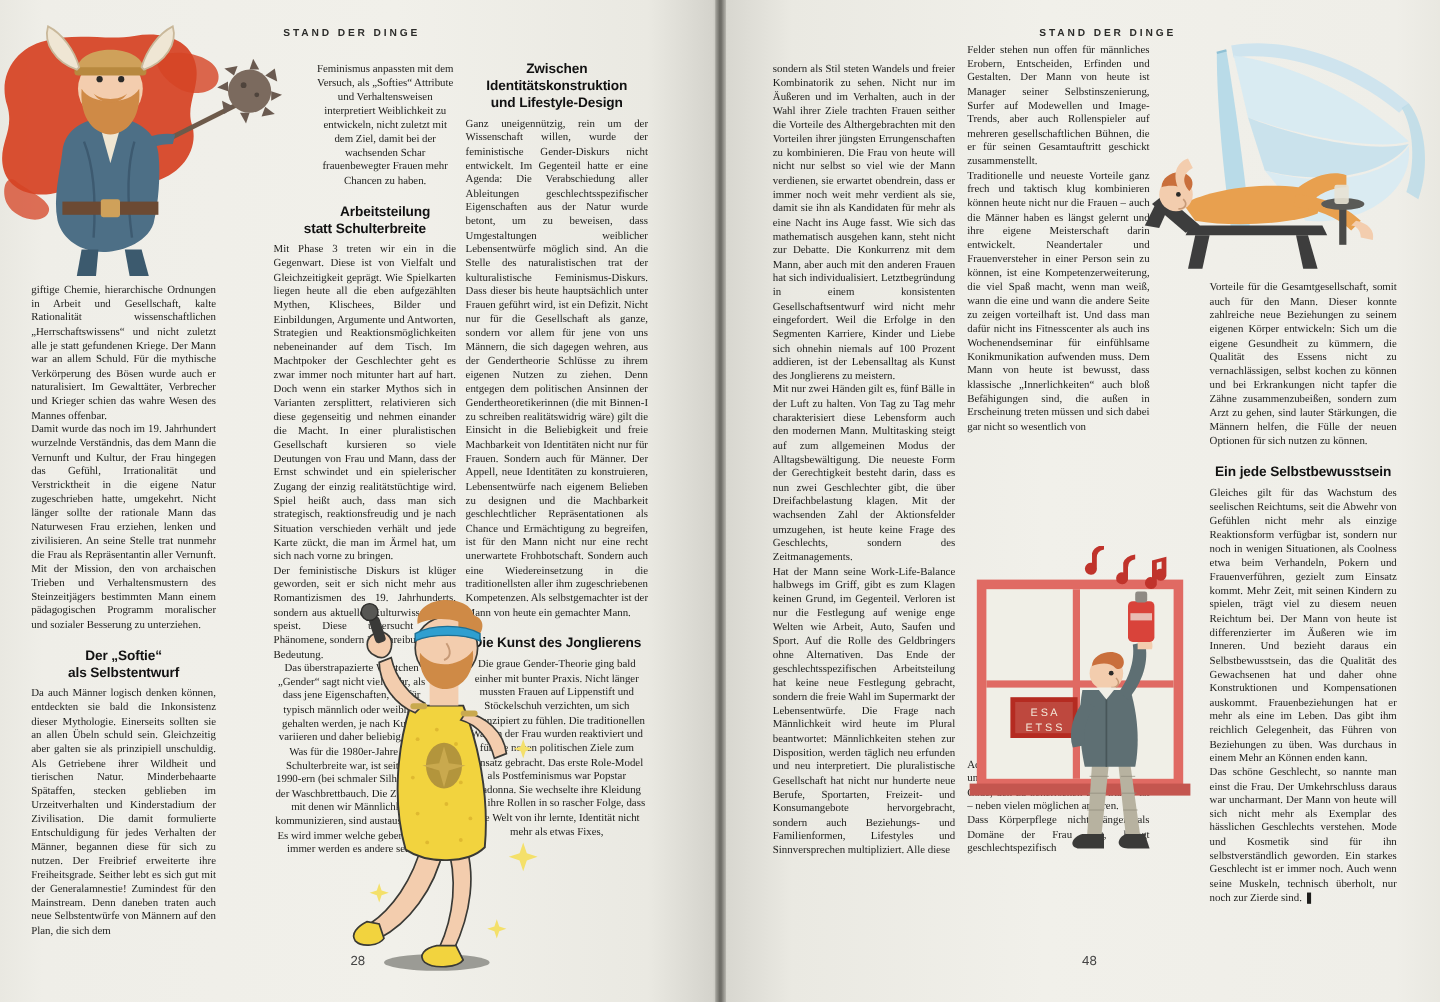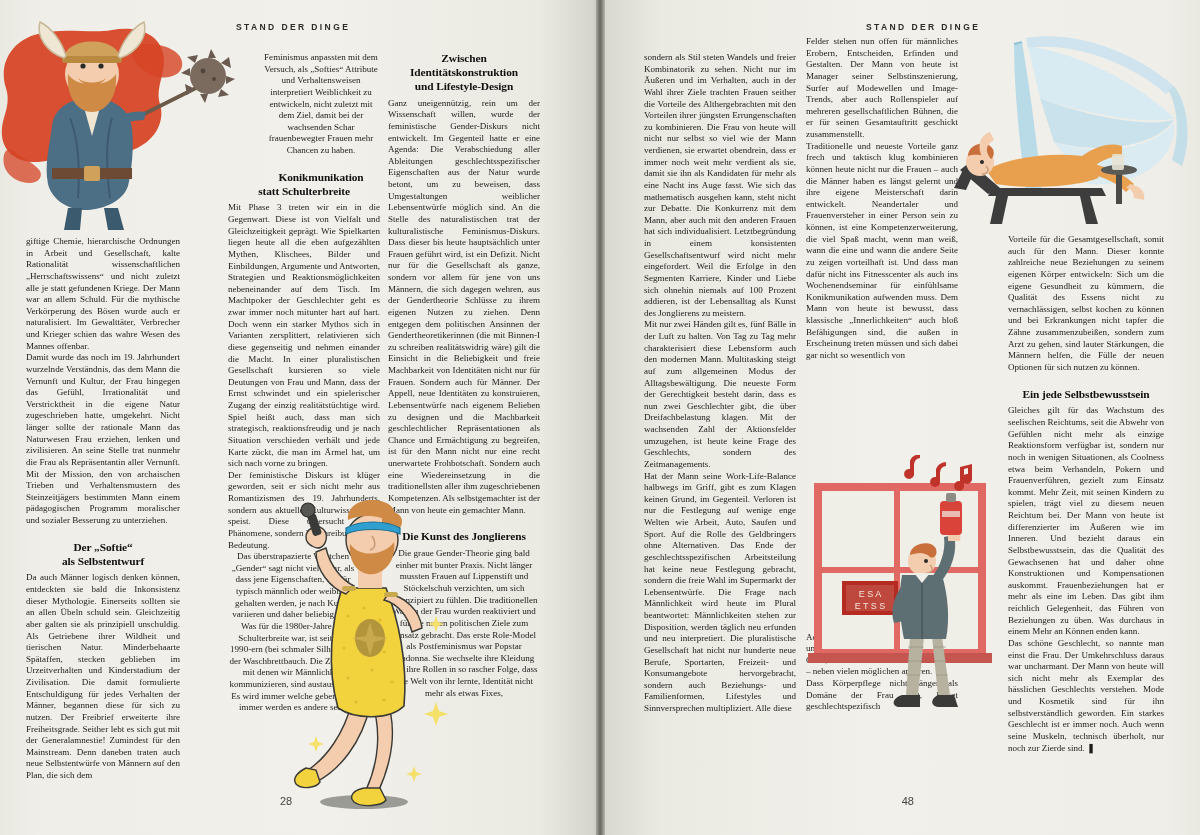--- a/index.html
+++ b/index.html
@@ -44,35 +44,35 @@
     color: #2c2c2a;
   }
   .rh-left { left: 236px; }
   .folio {
     position: absolute;
     bottom: 28px;
     font-family: "Liberation Sans", sans-serif;
     font-size: 11px;
     color: #444;
   }
-  .folio-left { left: 280px; text-align: right; }
+  .folio-left { left: 292px; text-align: right; }
   .folio-right { right: 286px; }
 
   .col {
     position: absolute;
     font-size: 9.05px;
     line-height: 1.285;
     text-align: justify;
     color: #1d1d1b;
     hyphens: auto;
   }
   .col p { margin: 0; text-indent: 0; }
   .col p + p { margin-top: 0px; }
   h2.sub {
-    font-family: Liberation Serif, serif;
+    font-family: Liberation Sans, sans-serif;
     font-weight: bold;
     font-size: 11.4px;
     line-height: 1.22;
     text-align: center;
     margin: 14px 0 4px 0;
     color: #111;
     letter-spacing: -0.1px;
   }
   h2.sub.first { margin-top: 0; }
 
@@ -247,21 +247,21 @@
         <span>Der „Softie“</span><br>
         <span>als Selbstentwurf</span>
       </h2>
       <p>Da auch Männer logisch denken können, entdeckten sie bald die Inkonsistenz dieser Mythologie. Einerseits sollten sie an allen Übeln schuld sein. Gleichzeitig aber galten sie als prinzipiell unschuldig. Als Getriebene ihrer Wildheit und tierischen Natur. Minderbehaarte Spätaffen, stecken geblieben im Urzeitverhalten und Kinderstadium der Zivilisation. Die damit formulierte Entschuldigung für jedes Verhalten der Männer, begannen diese für sich zu nutzen. Der Freibrief erweiterte ihre Freiheitsgrade. Seither lebt es sich gut mit der Generalamnestie! Zumindest für den Mainstream. Denn daneben traten auch neue Selbstentwürfe von Männern auf den Plan, die sich dem</p>
     </div>
 
     <div class="col" id="c2">
       <div class="w1"></div>
       <p class="ragged">Feminismus anpassten mit dem Versuch, als „Softies“ Attribute und Verhaltensweisen interpretiert Weiblichkeit zu entwickeln, nicht zuletzt mit dem Ziel, damit bei der wachsenden Schar frauenbewegter Frauen mehr Chancen zu haben.</p>
       <h2 class="sub">
-        <span>Konikmunikation</span><br>
+        <span>Arbeitsteilung</span><br>
         <span>statt Schulterbreite</span>
       </h2>
       <p>Mit Phase 3 treten wir ein in die Gegenwart. Diese ist von Vielfalt und Gleichzeitigkeit geprägt. Wie Spielkarten liegen heute all die eben aufgezählten Mythen, Klischees, Bilder und Einbildungen, Argumente und Antworten, Strategien und Reaktionsmöglichkeiten nebeneinander auf dem Tisch. Im Machtpoker der Geschlechter geht es zwar immer noch mitunter hart auf hart. Doch wenn ein starker Mythos sich in Varianten zersplittert, relativieren sich diese gegenseitig und nehmen einander die Macht. In einer pluralistischen Gesellschaft kursieren so viele Deutungen von Frau und Mann, dass der Ernst schwindet und ein spielerischer Zugang der einzig realitätstüchtige wird. Spiel heißt auch, dass man sich strategisch, reaktionsfreudig und je nach Situation verschieden verhält und jede Karte zückt, die man im Ärmel hat, um sich nach vorne zu bringen.</p>
       <p>Der feministische Diskurs ist klüger geworden, seit er sich nicht mehr aus Romantizismen des 19. Jahrhunderts, sondern aus aktueller Kulturwissenschaft speist. Diese untersucht nicht Phänomene, sondern Zuschreibungen von Bedeutung.</p>
       <p class="ragged" style="width:130px">Das überstrapazierte Wörtchen „Gender“ sagt nicht viel mehr, als dass jene Eigenschaften, die für typisch männlich oder weiblich gehalten werden, je nach Kultur variieren und daher beliebig sind. Was für die 1980er-Jahre die Schulterbreite war, ist seit den 1990-ern (bei schmaler Silhouette) der Waschbrettbauch. Die Zeichen, mit denen wir Männlichkeit kommunizieren, sind austauschbar. Es wird immer welche geben, und immer werden es andere sein.</p>
     </div>
 
     <div class="col" id="c3">
       <h2 class="sub first">
         <span>Zwischen Identitätskonstruktion</span><br>

